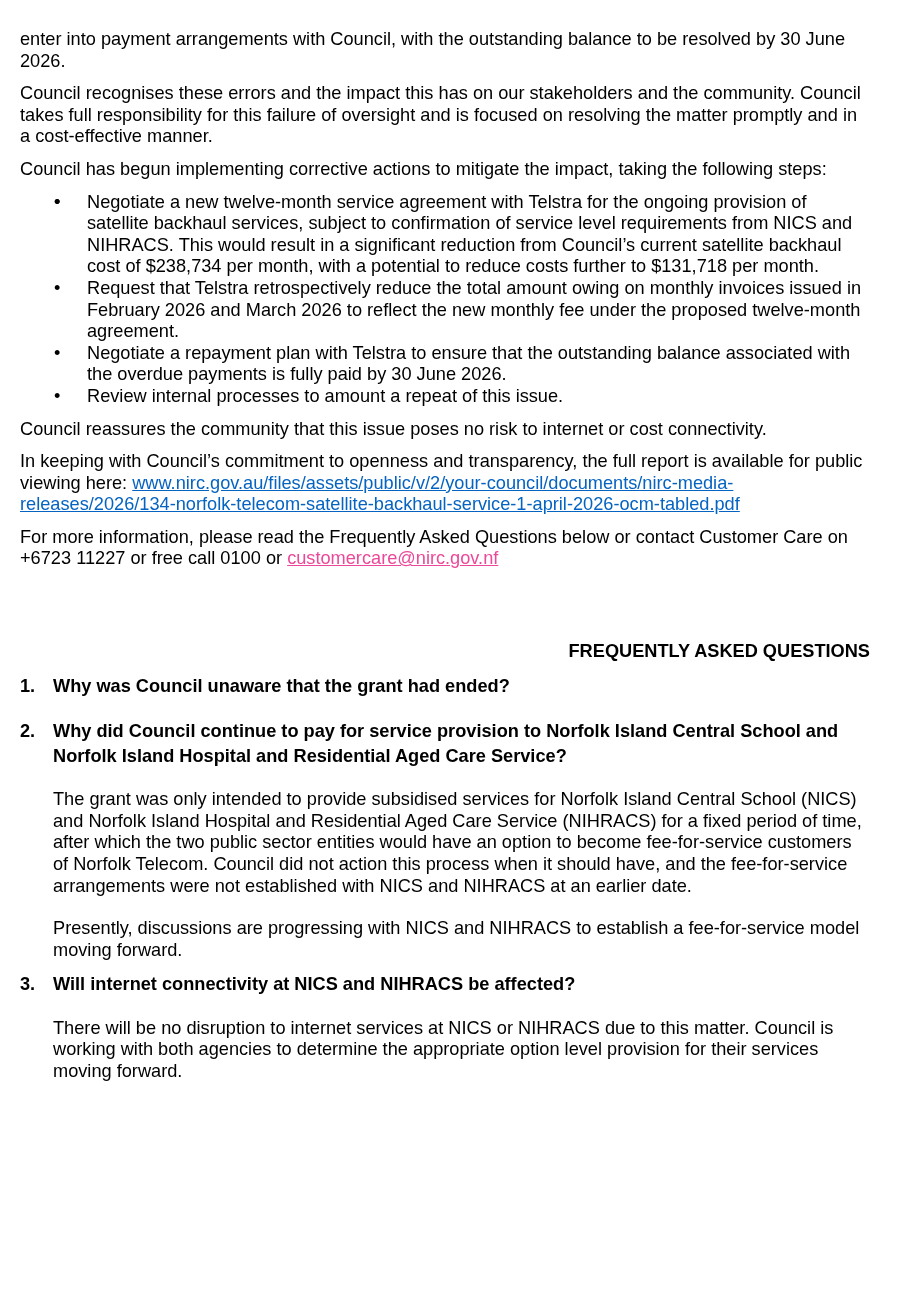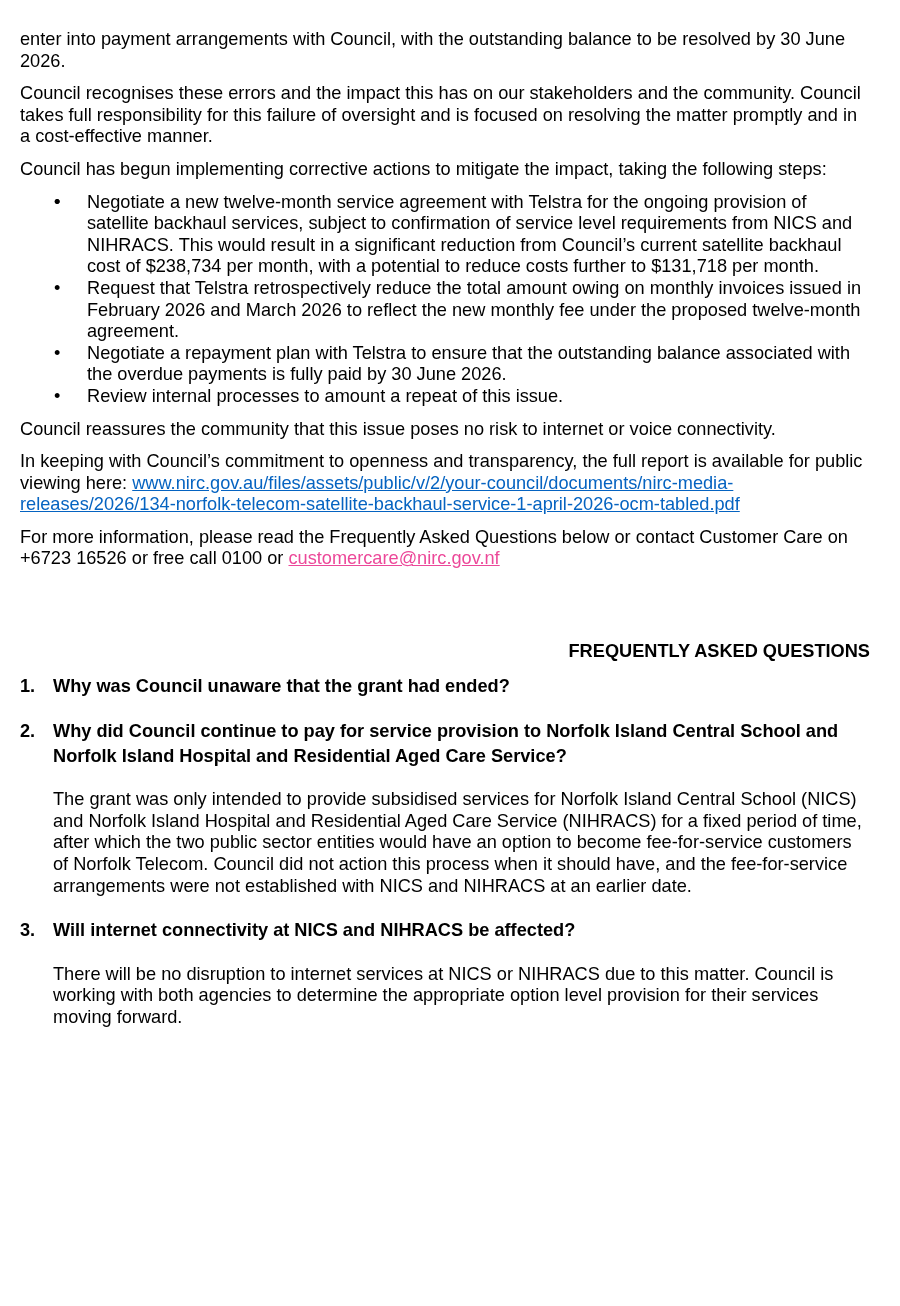--- a/index.html
+++ b/index.html
@@ -51,47 +51,48 @@
     <li>
       <span class="bullet">•</span>
       <span>Negotiate a repayment plan with Telstra to ensure that the outstanding balance associated with the overdue payments is fully paid by 30 June 2026.</span>
     </li>
     <li>
       <span class="bullet">•</span>
       <span>Review internal processes to amount a repeat of this issue.</span>
     </li>
   </ul>
 
-  <p>Council reassures the community that this issue poses no risk to internet or voice connectivity.</p>
+  <p>Council reassures the community that this issue poses no risk to internet or cost connectivity.</p>
 
   <p>
     <span>In keeping with Council’s commitment to openness and transparency, the full report is available for public viewing here: </span><a class="link" href="www.nirc.gov.au/files/assets/public/v/2/your-council/documents/nirc-media-releases/2026/134-norfolk-telecom-satellite-backhaul-service-1-april-2026-ocm-tabled.pdf" style="color: rgb(5, 99, 193);">www.nirc.gov.au/files/assets/public/v/2/your-council/documents/nirc-media-releases/2026/134-norfolk-telecom-satellite-backhaul-service-1-april-2026-ocm-tabled.pdf</a>
   </p>
 
   <p>
-    <span>For more information, please read the Frequently Asked Questions below or contact Customer Care on +6723 16526 or free call 0100 or </span><a class="link" style="color: #ec4899;">customercare@nirc.gov.nf</a>
+    <span>For more information, please read the Frequently Asked Questions below or contact Customer Care on +6723 11227 or free call 0100 or </span><a class="link" style="color: #ec4899;">customercare@nirc.gov.nf</a>
   </p>
 
   <div class="spacer"></div>
 
   <div class="faq-title">FREQUENTLY ASKED QUESTIONS</div>
 
   <div class="faq-item">
     <div class="faq-q">
       <span class="num">1.</span>
       <span>Why was Council unaware that the grant had ended?</span>
     </div>
   </div>
 
   <div class="faq-item" style="margin-top:21px;">
     <div class="faq-q">
       <span class="num">2.</span>
       <span>Why did Council continue to pay for service provision to Norfolk Island Central School and Norfolk Island Hospital and Residential Aged Care Service?</span>
     </div>
     <p class="faq-a">The grant was only intended to provide subsidised services for Norfolk Island Central School (NICS) and Norfolk Island Hospital and Residential Aged Care Service (NIHRACS) for a fixed period of time, after which the two public sector entities would have an option to become fee-for-service customers of Norfolk Telecom. Council did not action this process when it should have, and the fee-for-service arrangements were not established with NICS and NIHRACS at an earlier date.</p>
+    <p class="faq-a last">Presently, discussions are progressing with NICS and NIHRACS to establish a fee-for-service model moving forward.</p>
   </div>
 
   <div class="faq-item" style="margin-top:11px;">
     <div class="faq-q">
       <span class="num">3.</span>
       <span>Will internet connectivity at NICS and NIHRACS be affected?</span>
     </div>
     <p class="faq-a last">There will be no disruption to internet services at NICS or NIHRACS due to this matter. Council is working with both agencies to determine the appropriate option level provision for their services moving forward.</p>
   </div>
 

